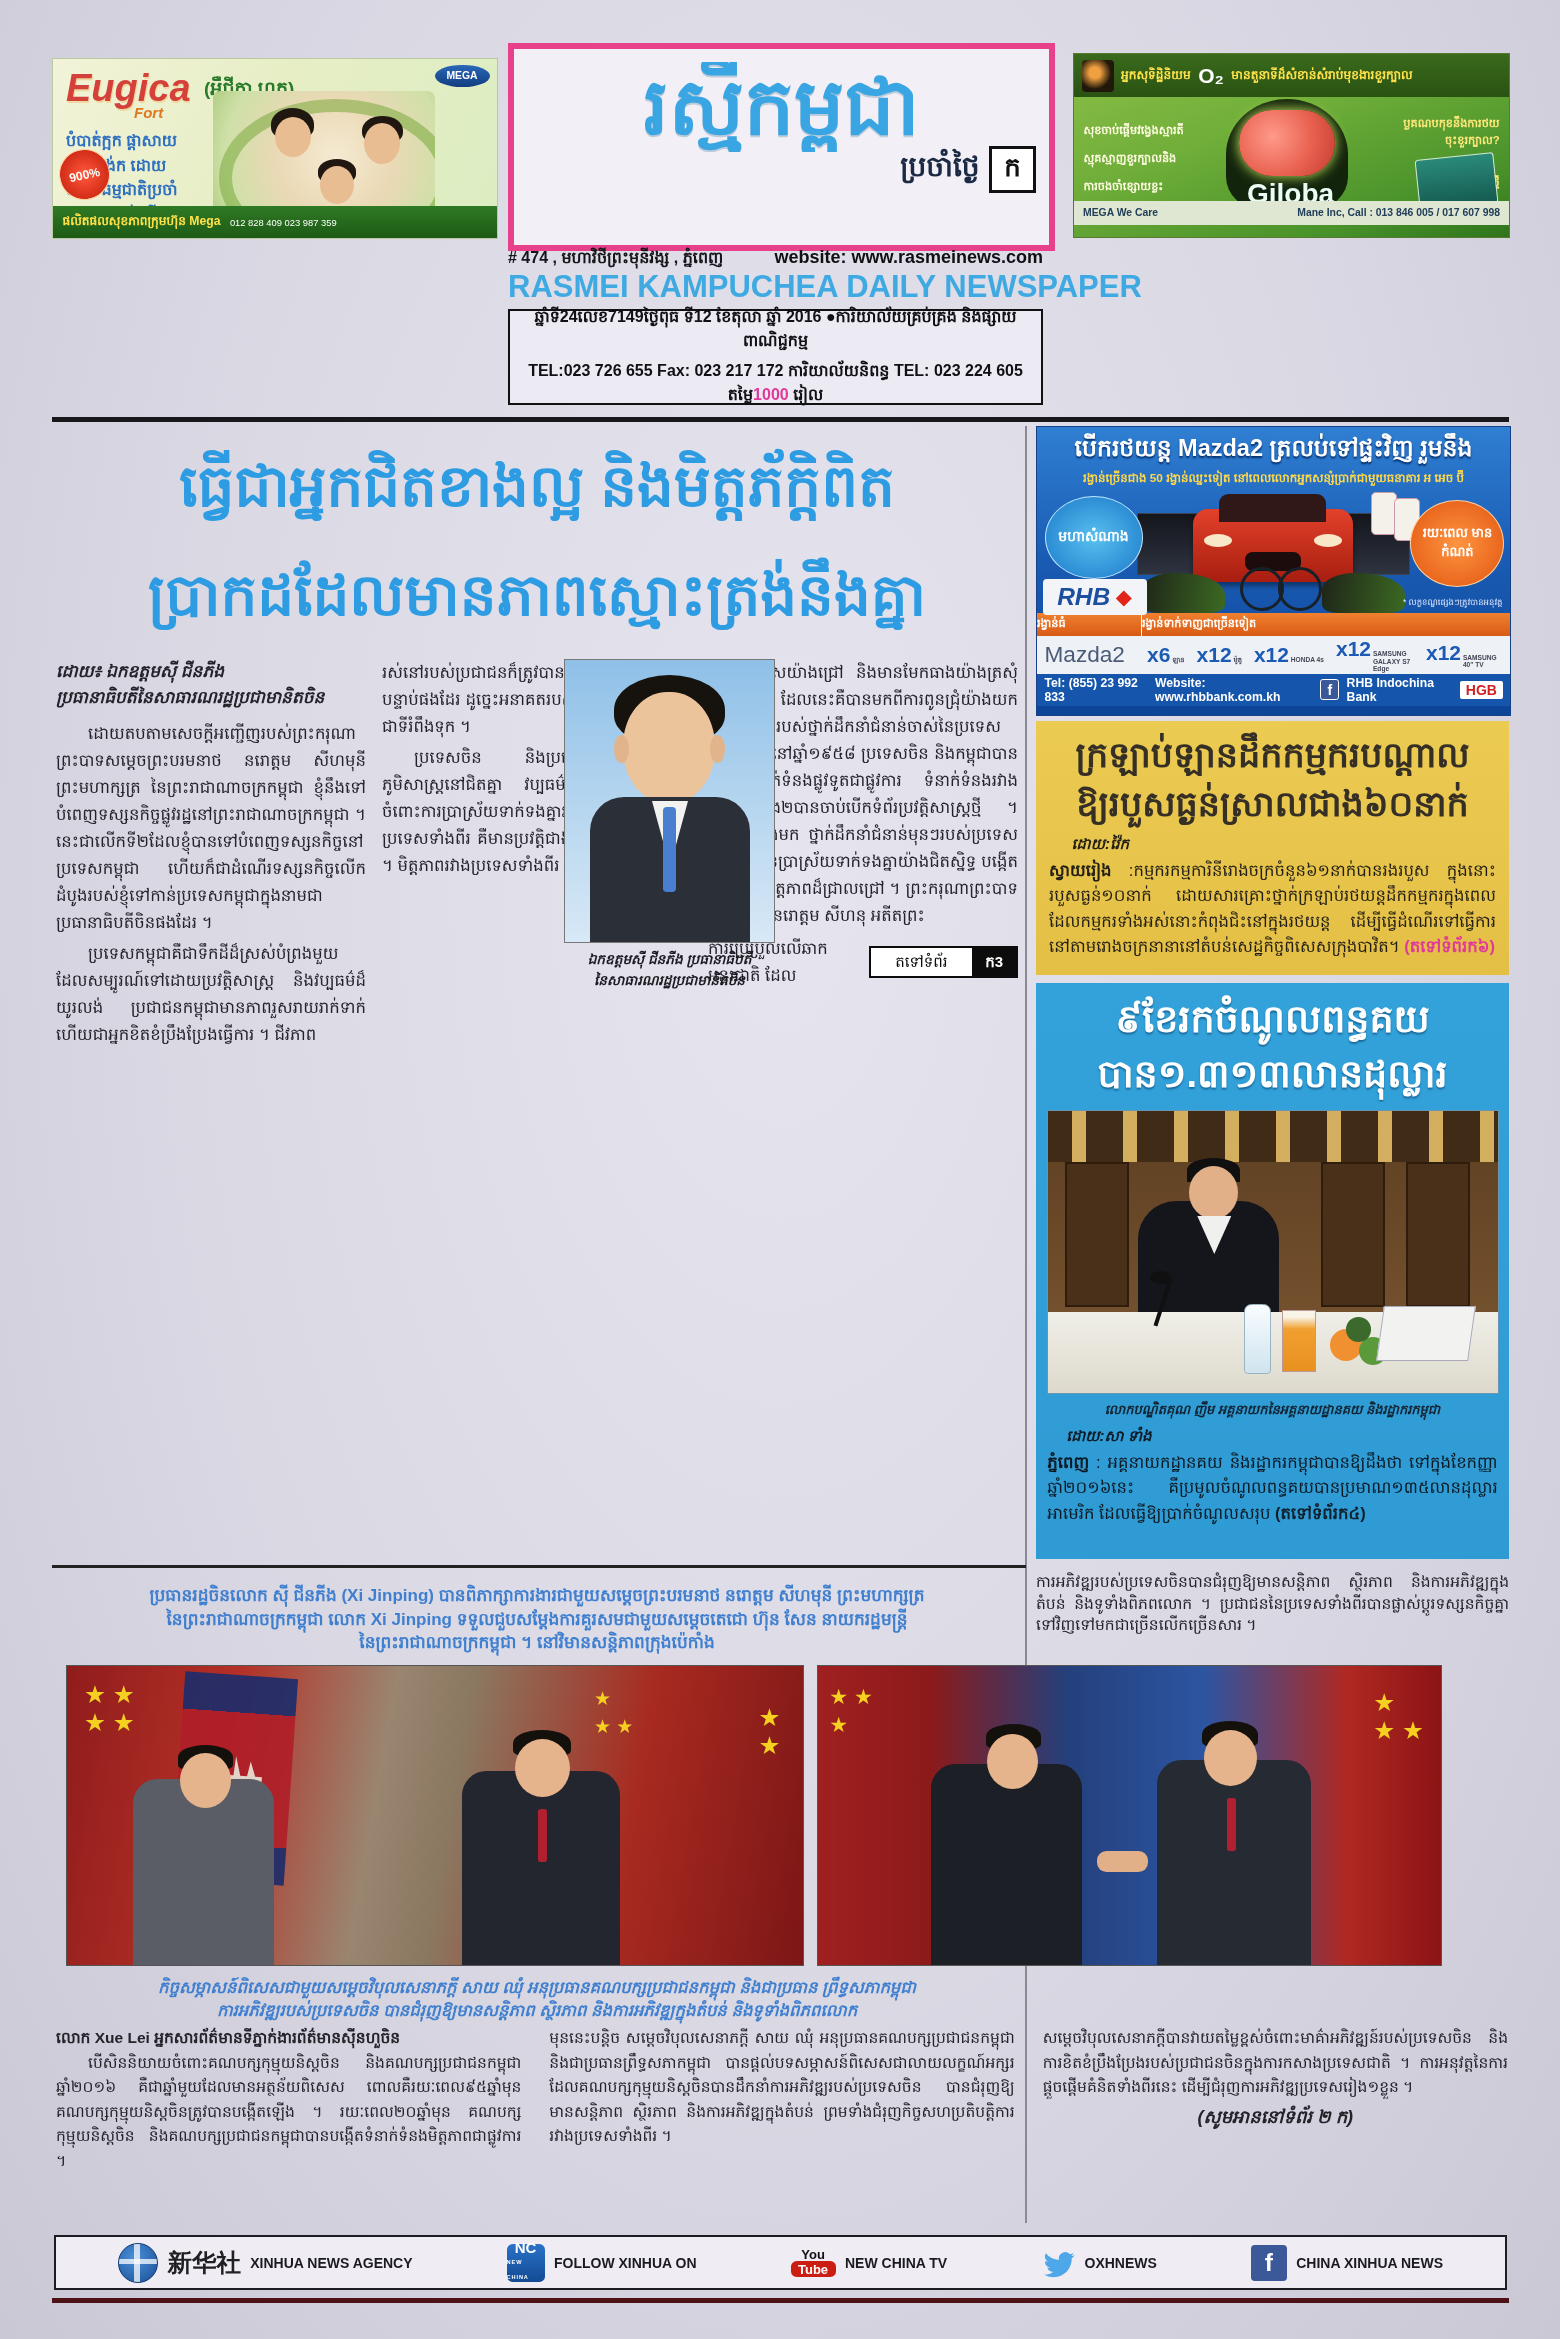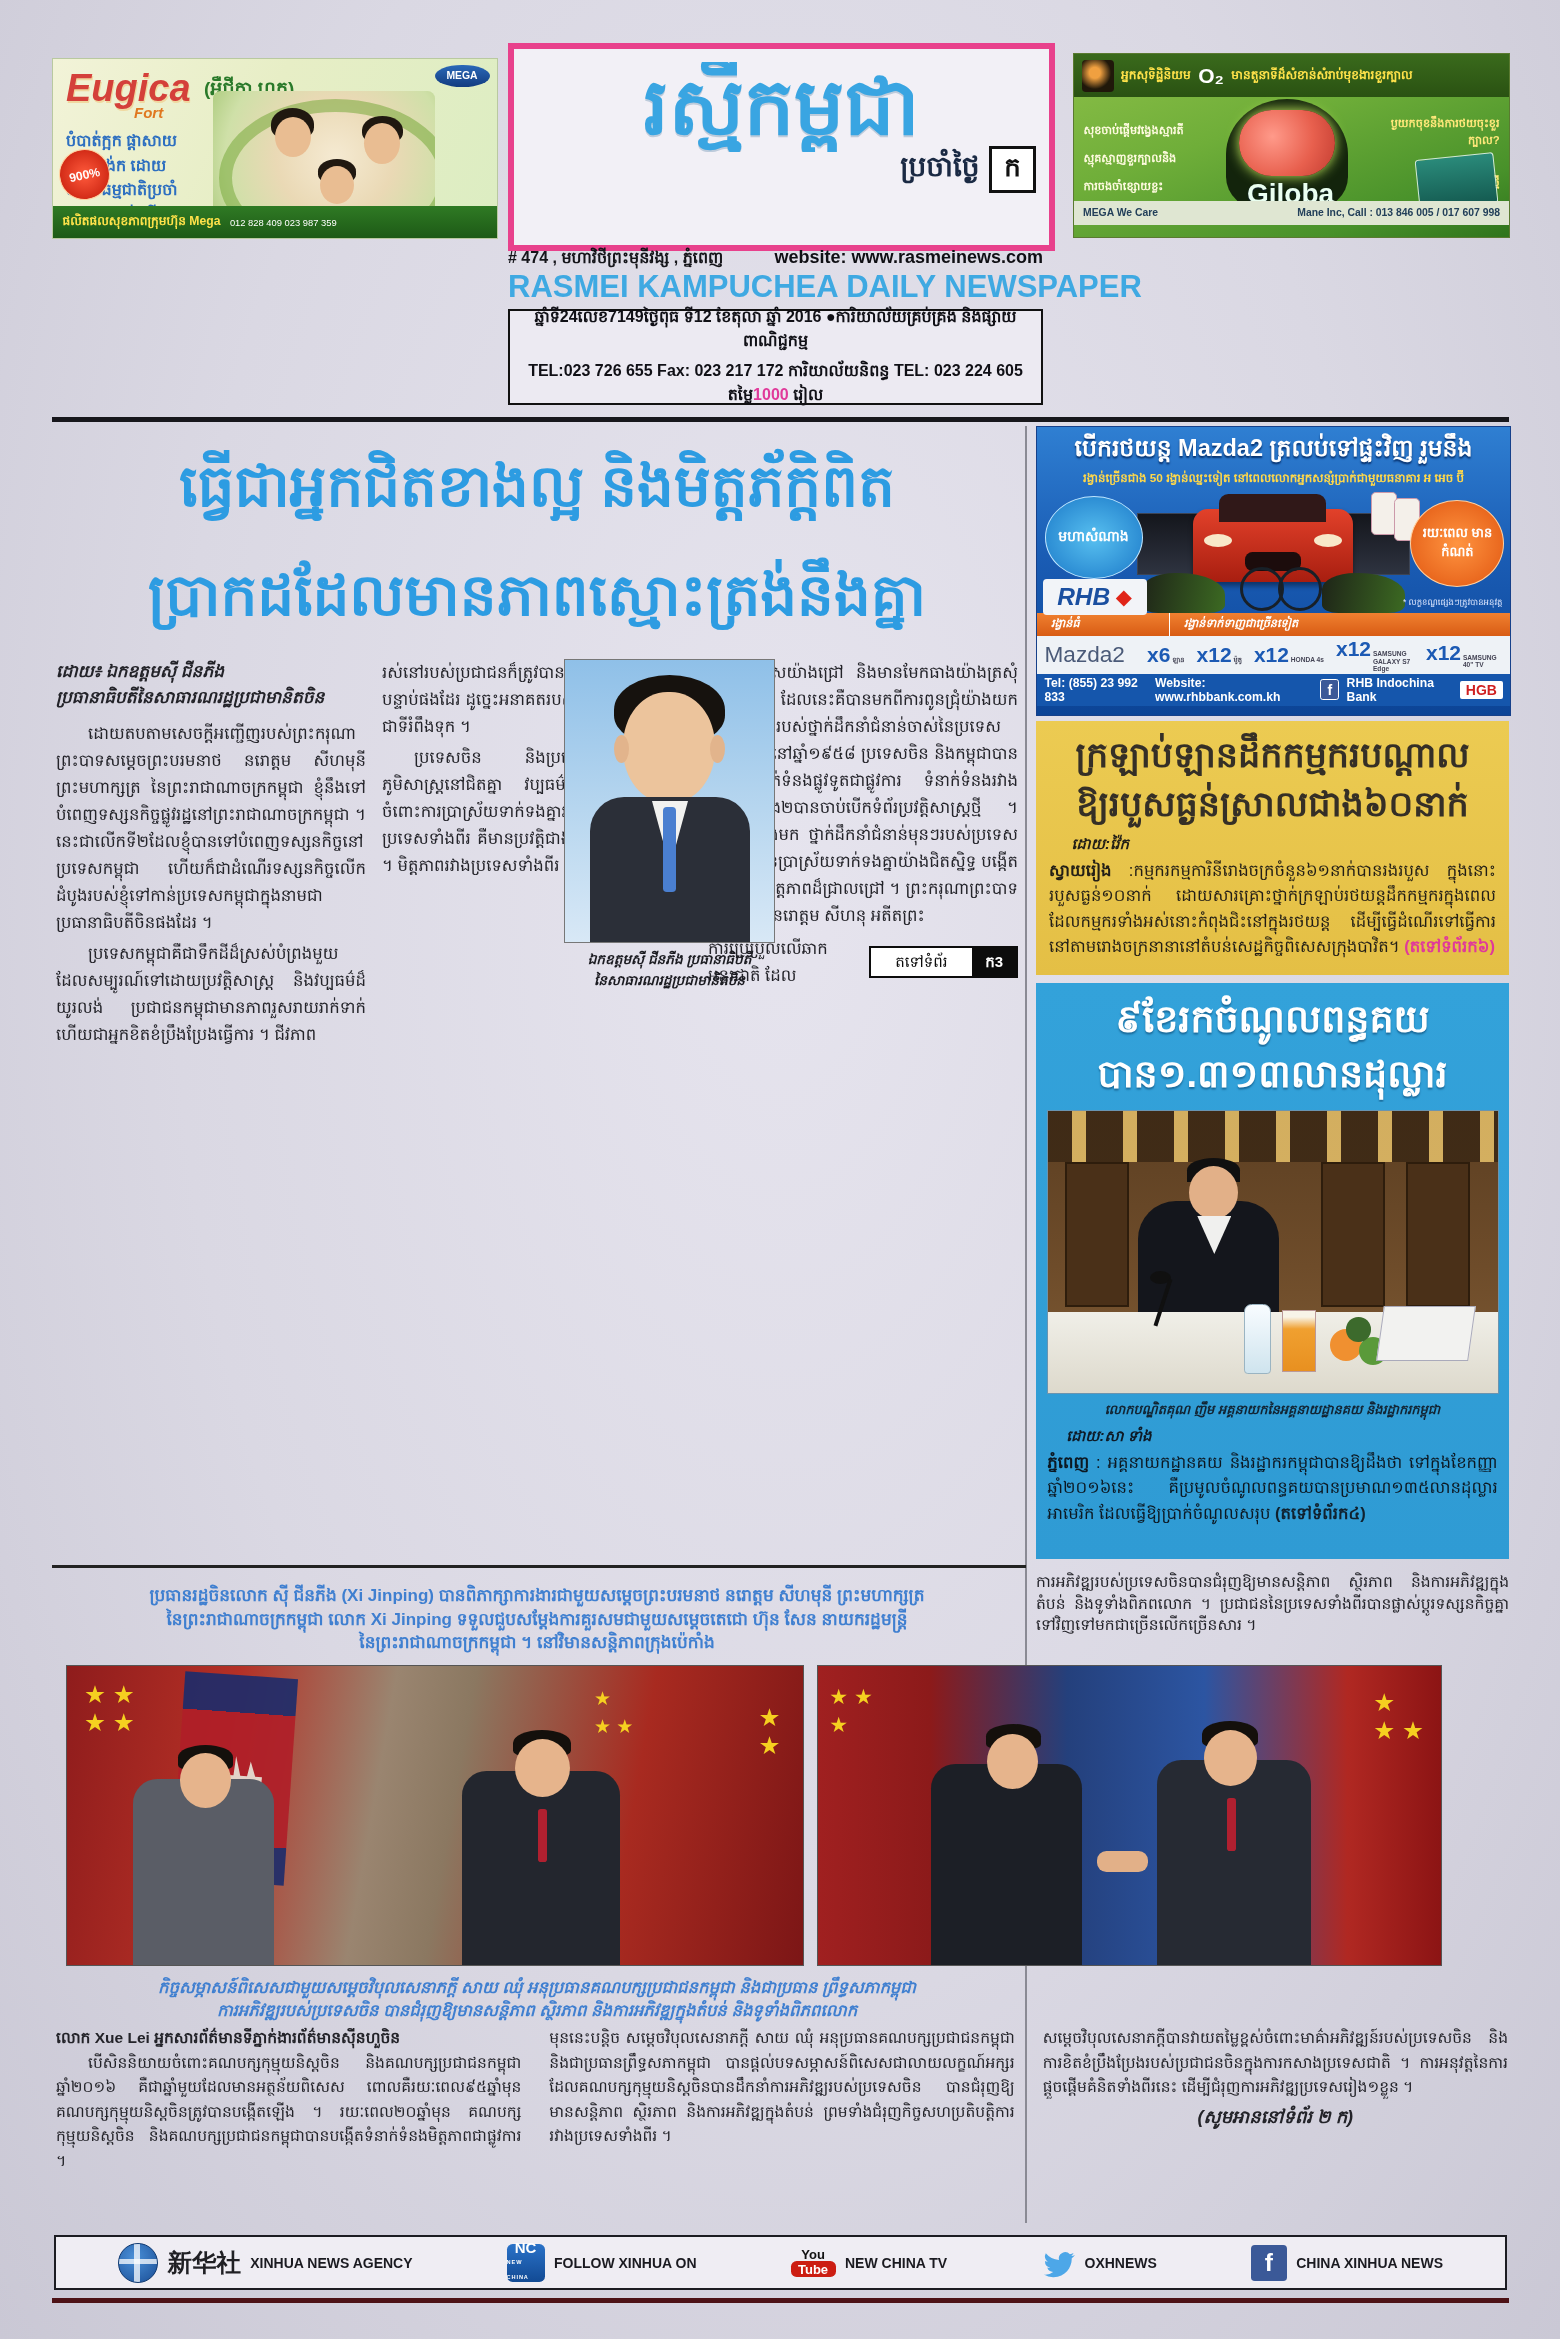--- a/index.html
+++ b/index.html
@@ -109,21 +109,21 @@
   .mz-wheel{position:absolute;bottom:1.9px;width:38px;height:38px;border-radius:50%;border:3.8px solid #182028;background:transparent;}
   .mz-bub{position:absolute;border-radius:50%;display:flex;align-items:center;justify-content:center;text-align:center;
     font-weight:bold;color:#fff;padding:7.5px;box-sizing:border-box;}
   .mz-bub.left{left:7.5px;top:3.8px;width:98px;height:83px;background:radial-gradient(#58c0f0,#1a78c8);font-size:14px;border:1.9px solid #bfe6ff;}
   .mz-bub.right{right:5.6px;top:7.5px;width:94px;height:87px;background:radial-gradient(#ff9440,#e05510);font-size:13px;border:1.9px solid #ffd0a0;}
   .mz-rhb{position:absolute;left:5.6px;bottom:-1.9px;width:104px;height:36px;background:#f2f4f8;border-radius:3.8px;
     display:flex;align-items:center;justify-content:center;gap:5.6px;font-size:24.5px;font-weight:bold;font-style:italic;color:#1b4fa0;}
   .mz-diamond{color:#e02418;font-size:21px;font-style:normal;}
   .mz-note{position:absolute;right:7.5px;bottom:3.8px;font-size:8.5px;color:#dfe8ff;}
   .mz-tablehead{display:flex;height:22.6px;background:linear-gradient(#f08030,#d85c14);color:#fff;font-size:11.3px;font-weight:bold;}
-  .mz-tablehead div{display:flex;align-items:center;padding:0 14px;font-style:italic;}
+  .mz-tablehead div{display:flex;align-items:center;padding:0 0;}
   .mz-tablehead .c1{width:104px;border-right:1.9px solid #fff;}
   .mz-row{display:flex;align-items:center;height:38px;background:#eef2f6;}
   .mz-model{width:104px;font-size:22.6px;color:#4a5a78;padding-left:7.5px;box-sizing:border-box;}
   .mz-prizes{display:flex;flex:1;justify-content:space-around;align-items:center;}
   .mz-prize{color:#1c5ab4;font-weight:bold;font-size:21px;display:flex;align-items:baseline;gap:1.9px;}
   .mz-prize small{font-size:6.6px;color:#445;max-width:41px;line-height:7.5px;display:inline-block;}
   .mz-bottom{display:flex;align-items:center;gap:7.5px;height:32px;background:#1556ac;color:#fff;
     font-size:12.2px;font-weight:bold;padding:0 7.5px;}
   .fb-sq{width:19px;height:19px;background:#3b5998;color:#fff;border-radius:2.8px;display:flex;align-items:center;
     justify-content:center;font-size:14px;font-weight:bold;border:0.9px solid #fff;}
@@ -263,21 +263,21 @@
       <span class="gil-headtext">អ្នកសុទិដ្ឋិនិយម</span>
       <span class="gil-o2">O₂</span>
       <span class="gil-headtext">មានតួនាទីដ៏សំខាន់សំរាប់មុខងារខួរក្បាល</span>
     </div>
     <div class="gil-left">
       <div>សុខចាប់ផ្តើមវង្វេងស្មារតី</div>
       <div>ស្មុគស្មាញខួរក្បាលនិង</div>
       <div>ការចងចាំខ្សោយខ្លះ</div>
     </div>
     <div class="gil-right">
-      <div>ប្ងយកចុខនឹងការថយចុះខួរក្បាល?</div>
+      <div>ប្លគណបកុខនឹងការថយចុះខួរក្បាល?</div>
       <div style="margin-top:24.5px">ទិសដៅ វិធីថ្មី</div>
     </div>
     <div class="gil-brainwrap">
       <div class="gil-headsil"></div>
       <div class="gil-brain"></div>
     </div>
     <div class="gil-brand">Giloba</div>
     <div class="gil-box"></div>
     <div class="gil-strip">
       <span>MEGA  We Care</span>

